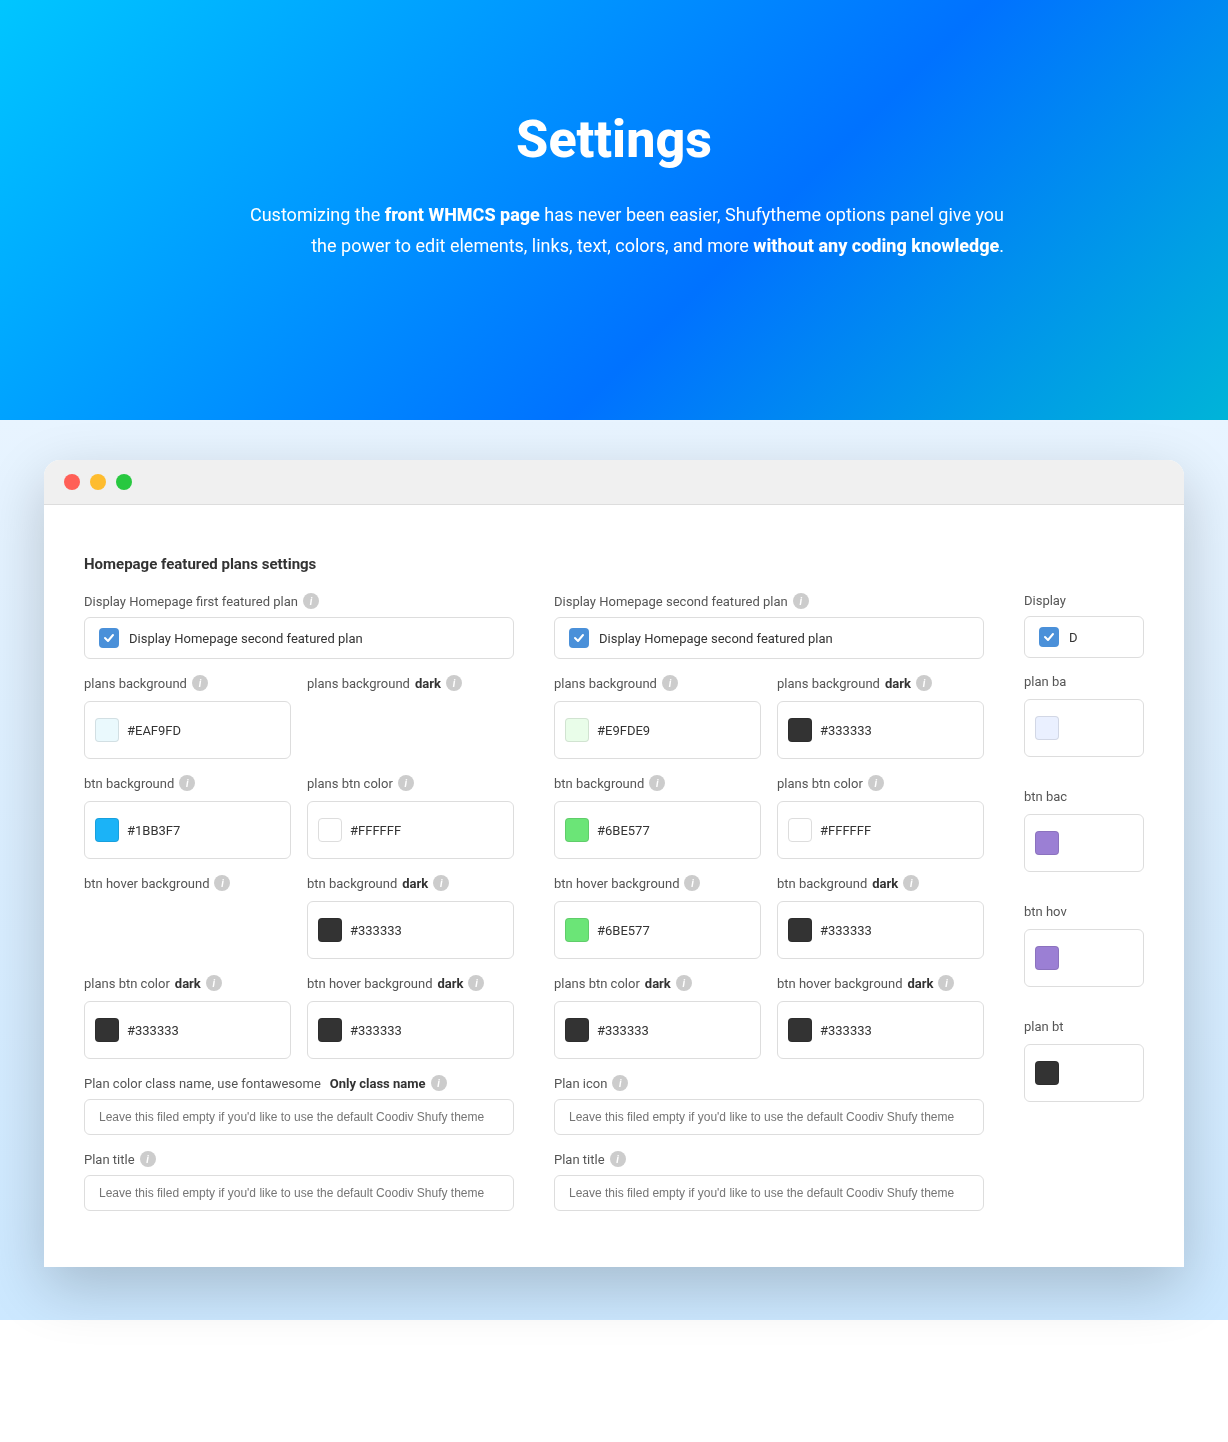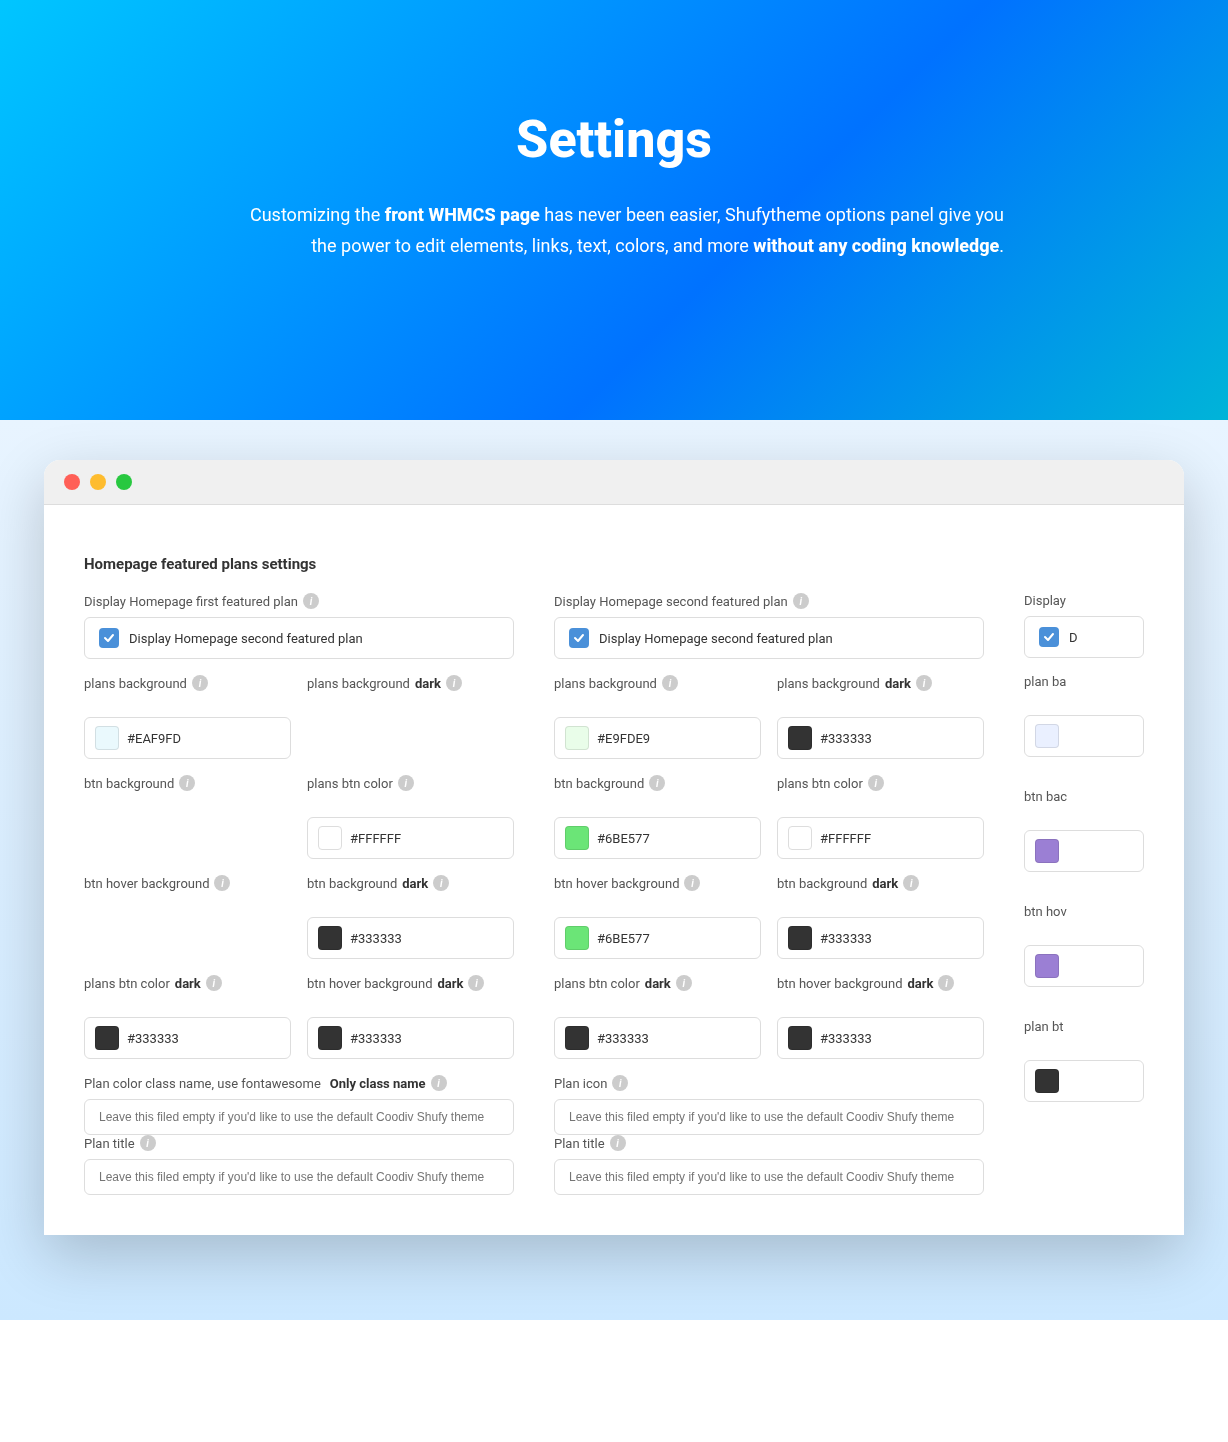--- a/index.html
+++ b/index.html
@@ -185,30 +185,30 @@
     .color-fields-row {
       display: grid;
       grid-template-columns: 1fr 1fr;
       gap: 16px;
       margin-bottom: 16px;
     }
 
     .color-field-group {
       display: flex;
       flex-direction: column;
-      gap: 18px;
+      gap: 2px;
     }
 
     .color-input-row {
       display: flex;
       align-items: center;
       gap: 8px;
       border: 1px solid #ddd;
       border-radius: 6px;
-      padding: 8px 10px;
+      padding: 16px 10px;
       background: #fff;
     }
 
     .color-swatch {
       width: 24px;
       height: 24px;
       border-radius: 4px;
       border: 1px solid rgba(0,0,0,0.1);
       flex-shrink: 0;
     }
@@ -220,20 +220,21 @@
 
     
     .text-input-field {
       width: 100%;
       border: 1px solid #ddd;
       border-radius: 6px;
       padding: 10px 14px;
       font-size: 12px;
       color: #aaa;
       background: #fff;
+      margin-bottom: 16px;
     }
 
     .section-divider {
       height: 20px;
     }
 
     .partial-column {
       overflow: hidden;
     }
   </style>
@@ -297,20 +298,24 @@
               </div>
             </div>
           </div>
 
           <div class="color-fields-row">
             <div class="color-field-group">
               <div class="field-label">
                 <span>btn background</span>
                 <span class="info-icon">i</span>
               </div>
+              <div class="color-input-row">
+                <div class="color-swatch" style="background:#1BB3F7;"></div>
+                <span class="color-hex">#1BB3F7</span>
+              </div>
             </div>
             <div class="color-field-group">
               <div class="field-label">
                 <span>plans btn color</span>
                 <span class="info-icon">i</span>
               </div>
               <div class="color-input-row">
                 <div class="color-swatch" style="background:#FFFFFF; border:1px solid #ddd;"></div>
                 <span class="color-hex">#FFFFFF</span>
               </div>

